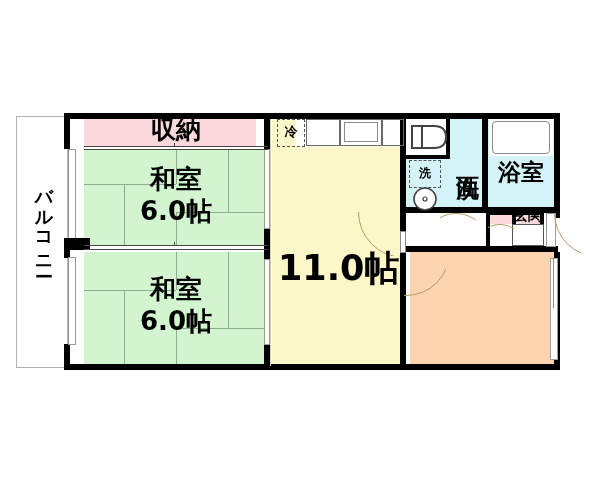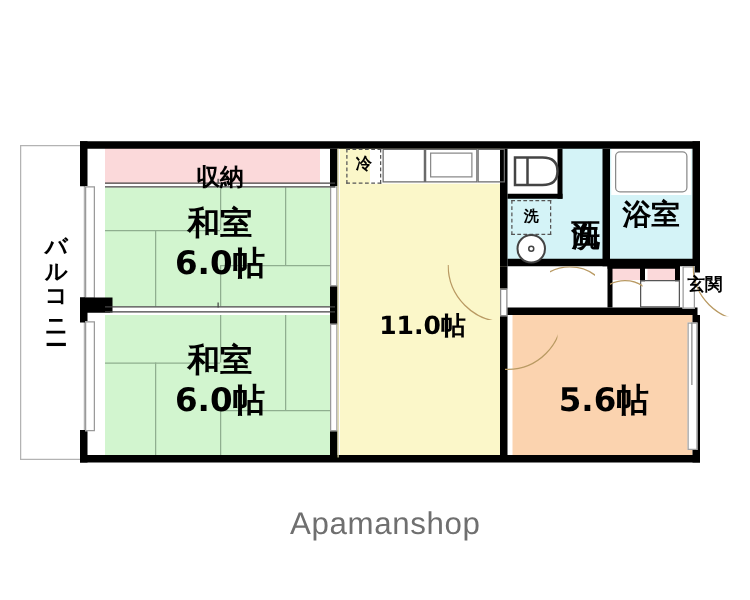--- a/index.html
+++ b/index.html
@@ -242,33 +242,31 @@
   </div>
 
   <div class="swing-clip" style="left:488px; top:224px; width:26px; height:24px;">
     <div class="swing" style="left:-14px; top:0px; width:52px; height:52px;"></div>
   </div>
 
   <div class="swing-clip" style="left:554px; top:213px; width:44px; height:40px;">
     <div class="swing" style="left:0px; top:-44px; width:88px; height:88px;"></div>
   </div>
 
-  <div class="lbl" style="left:126px; top:133px; width:100px; font-size:19px;">収納</div>
+  <div class="lbl" style="left:126px; top:119px; width:100px; font-size:25px;font-family:Liberation Mono, monospace;">収納</div>
 
   <div class="lbl" style="left:120px; top:166px; width:112px; font-size:26px;">和室</div>
   <div class="lbl" style="left:116px; top:198px; width:120px; font-size:26px;">6.0帖</div>
 
   <div class="lbl" style="left:120px; top:276px; width:112px; font-size:26px;">和室</div>
   <div class="lbl" style="left:116px; top:308px; width:120px; font-size:26px;">6.0帖</div>
 
-  <div class="lbl" style="left:278px; top:250px; width:120px; font-size:20px;">11.0帖</div>
-
-  <div class="lbl" style="left:428px; top:308px; width:110px; font-size:26px;">5.6帖</div>
+  <div class="lbl" style="left:278px; top:250px; width:120px; font-size:35px;">11.0帖</div>
+
 
   <div class="lbl-v" style="left:452px; top:158px; width:28px; font-size:23px; letter-spacing:0px;">洗面</div>
 
   <div class="lbl" style="left:489px; top:160px; width:64px; font-size:23px;">浴室</div>
 
-  <div class="lbl" style="left:512px; top:221px; width:32px; font-size:14px;padding-left:36px;">玄関</div>
-
-  <div class="watermark" style="left:232px; top:405px;">Apamanshop</div>
+  <div class="lbl" style="left:512px; top:208px; width:32px; font-size:14px;">玄関</div>
+
 
 </div>
 
 </body></html>

